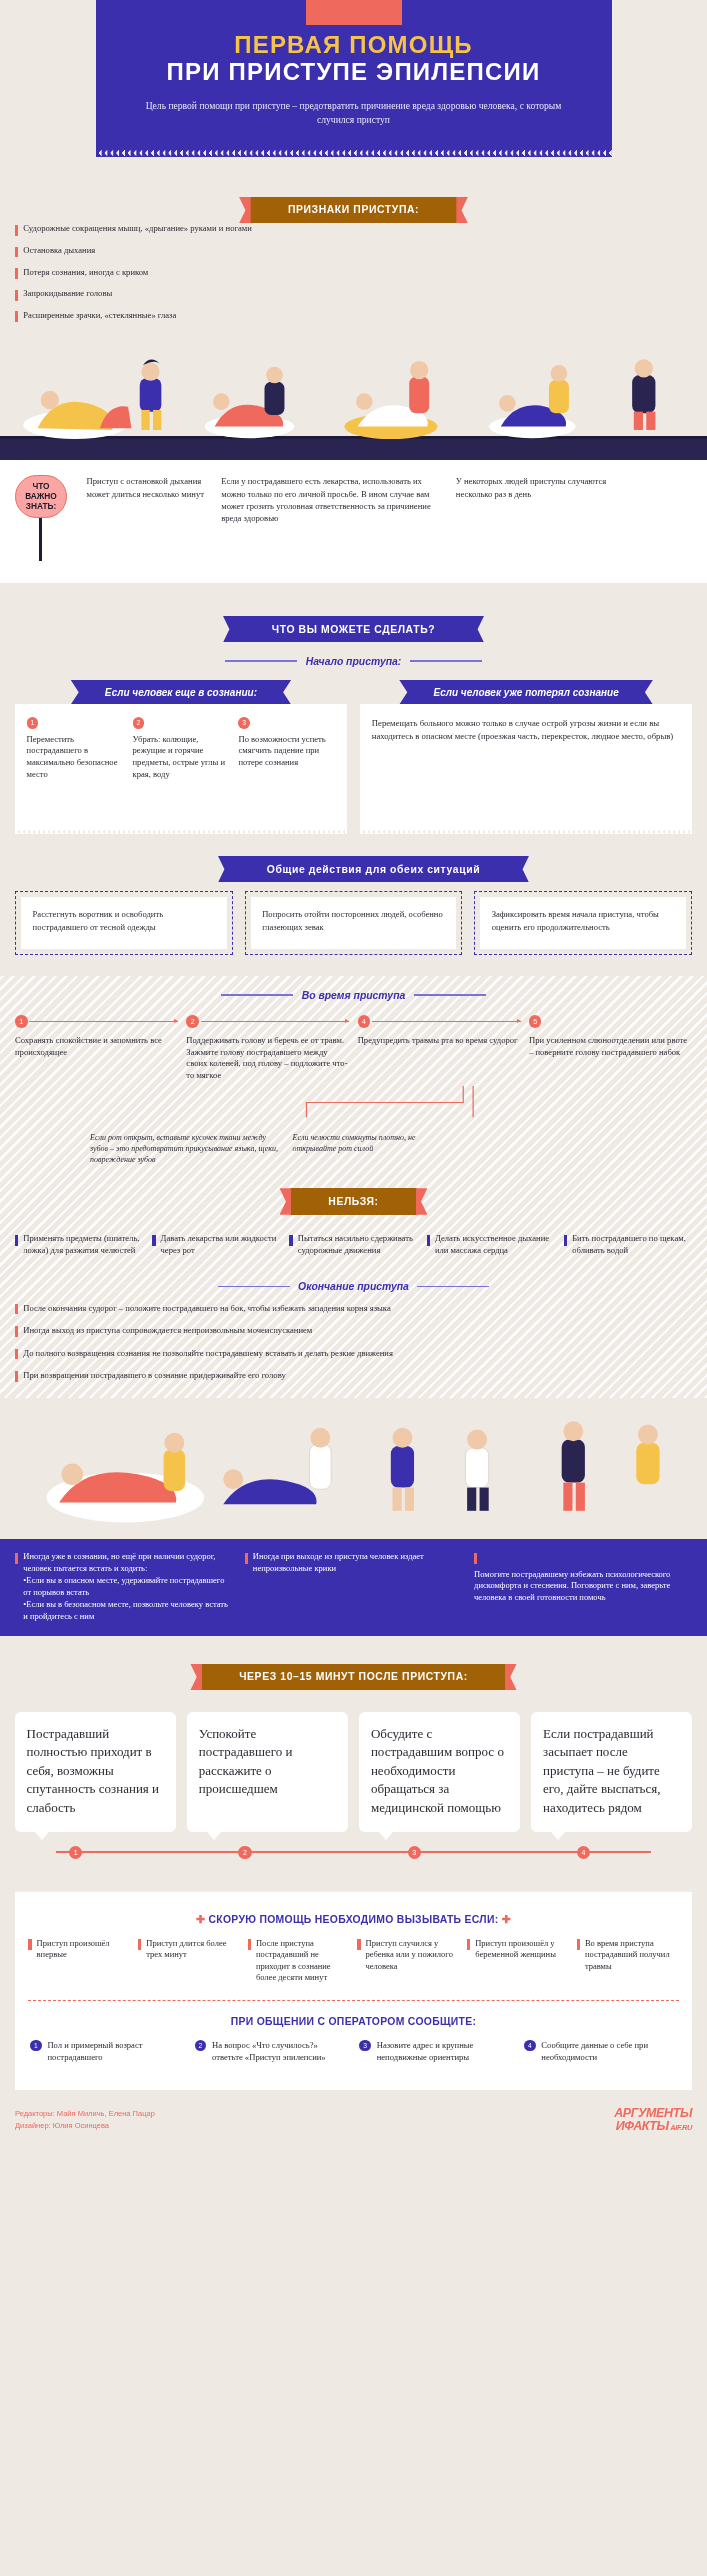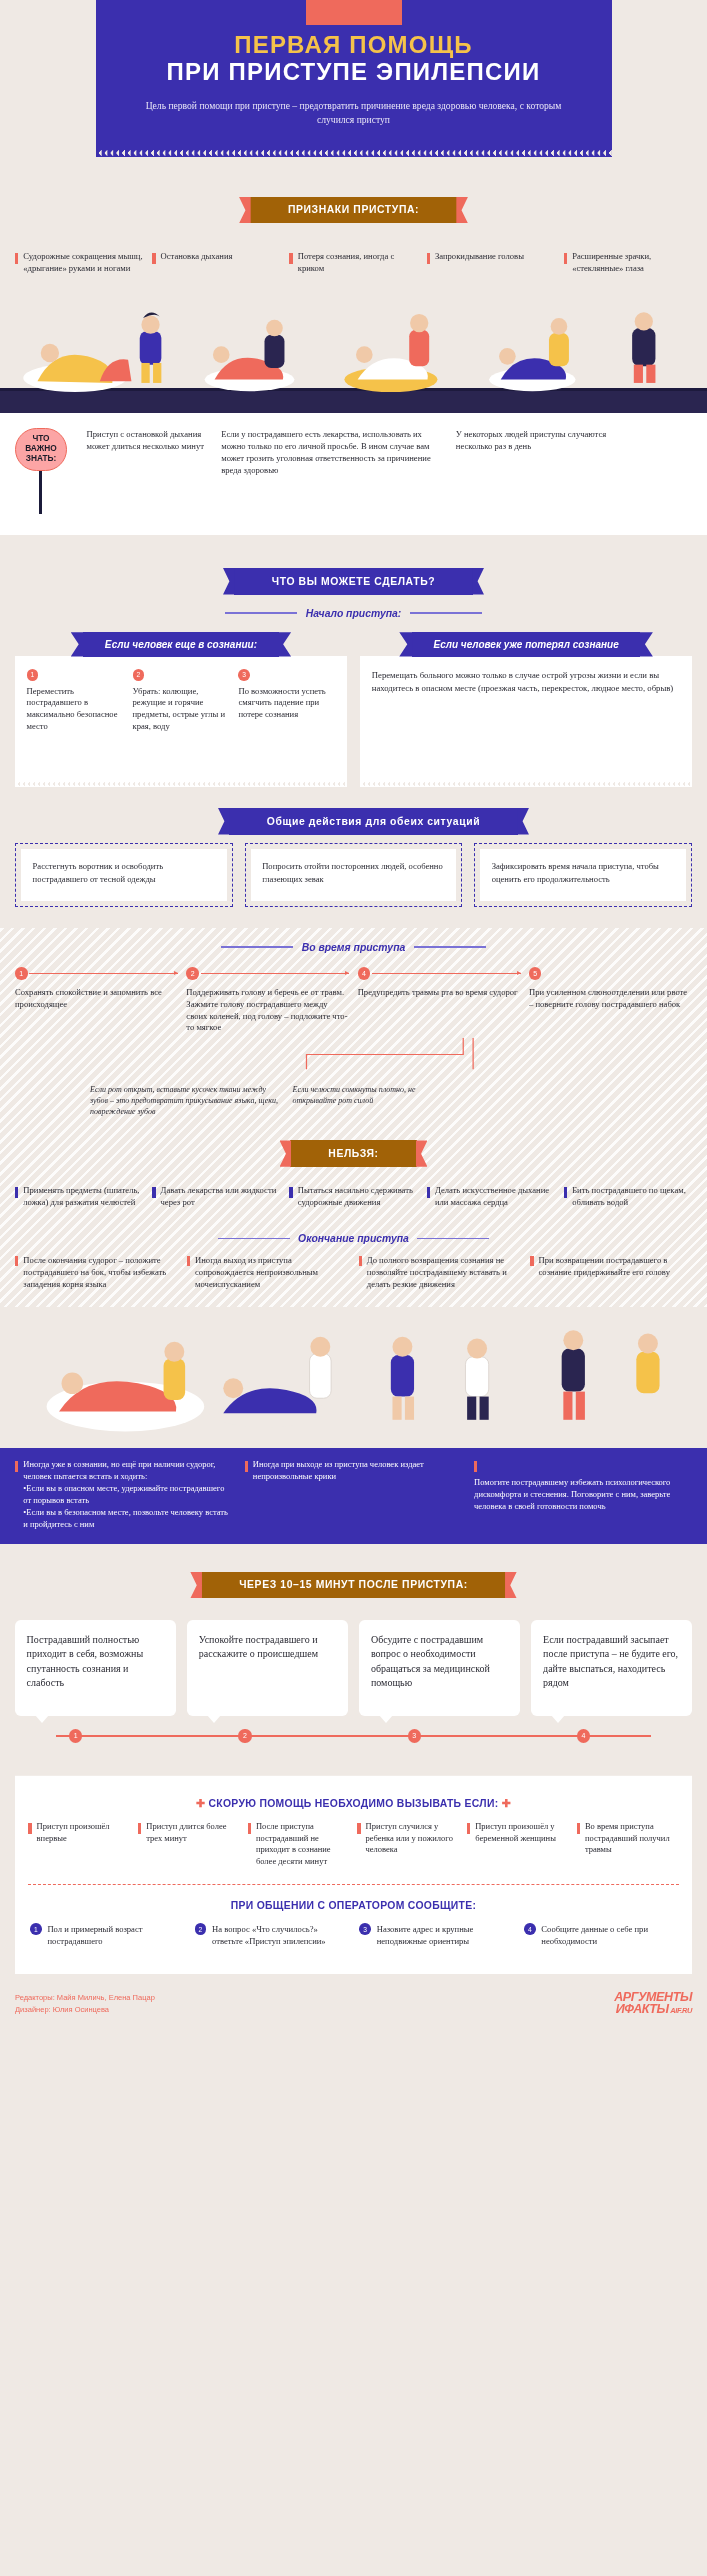--- a/index.html
+++ b/index.html
@@ -63,21 +63,21 @@
     clip-path: polygon(0 0, 100% 0, 45% 50%, 100% 100%, 0 100%); }
   .ribbon-shadow { position: relative; display: inline-block; }
   .ribbon-shadow::after {
     content: ""; position: absolute; left: 5px; right: -13.3px; bottom: -4.2px;
     height: 4.2px; background: #3b2fae; z-index: -1;
   }
   .ribbon-shadow.rev::after { background: #ef6a5c; }
 
   
   .signs {
-    display: flex; gap: 9.1px; padding: 0 15px; margin-top: 28px;
+    display: flex; gap: 9.1px; padding: 0 15px;  flex-direction: column;
   }
   .sign-item { flex: 1; display: flex; gap: 5px; }
   .bar { width: 3.3px; min-width: 3.3px; height: 10.8px; margin-top: 1.7px; }
   .bar.red { background: #ef6a5c; }
   .bar.blue { background: #3b2fae; }
   .sign-item .txt { font-size: 8.6px; line-height: 1.33; color: #2a2a33; }
 
   
   .illus { position: relative; height: 116px; margin-top: 13.3px; overflow: hidden; }
   .illus .ground { position: absolute; left: 0; right: 0; bottom: 0; height: 21.6px; background: #2a2550; }
@@ -171,33 +171,33 @@
   }
   .note.n1 { width: 191px; }
   .note.n2 { width: 125px; }
   .connector { position: relative; height: 33px; margin-top: 3.3px; }
 
   
   .nelzya-row { display: flex; gap: 9.1px; padding: 0 15px; margin-top: 18.3px; }
   .nelzya-row .sign-item .txt { font-size: 8.6px; }
 
   
-  .end-row { display: flex; gap: 10px; padding: 0 15px; margin-top: 10px; }
+  .end-row { display: flex; gap: 10px; padding: 0 15px; margin-top: 10px; flex-direction: column; }
   .end-row .sign-item .txt { font-size: 8.6px; line-height: 1.4; }
 
   
   .blue-band { background: #3b2fae; margin-top: 0; padding: 11.6px 15px 13.3px 15px; display: flex; gap: 11.6px; }
   .blue-band .txt { color: #fff; font-size: 8.5px; line-height: 1.4; }
   .blue-band .bar { background: #ef6a5c; }
   .bb1 { width: 324px; } .bb2 { width: 141px; } .bb3 { width: 190px; flex-direction: column; }
 
   
   .after-row { display: flex; gap: 11.6px; padding: 0 15px; margin-top: 21.6px; }
   .bubble { flex: 1; position: relative; background: #fff; border-radius: 5.8px; padding: 13.3px 11.6px 15px 11.6px; min-height: 96px; }
-  .bubble p { font-size: 10px; line-height: 1.42; color: #2a2a33; }
+  .bubble p { font-size: 13px; line-height: 1.42; color: #2a2a33; }
   .bubble::after {
     content: ""; position: absolute; left: 20px; bottom: -7.5px;
     width: 0; height: 0; border-left: 7.5px solid transparent;
     border-right: 7.5px solid transparent; border-top: 8.3px solid #fff;
   }
   .after-track { position: relative; height: 25px; margin: 13.3px 15px 0 15px; }
   .after-track .rail { position: absolute; left: 6%; right: 6%; top: 5.8px; height: 1.7px; background: #ef6a5c; }
   .after-track .dot {
     position: absolute; top: 0; width: 13.3px; height: 13.3px; border-radius: 50%;
     background: #ef6a5c; color: #fff; font-family: "Liberation Sans", sans-serif;

